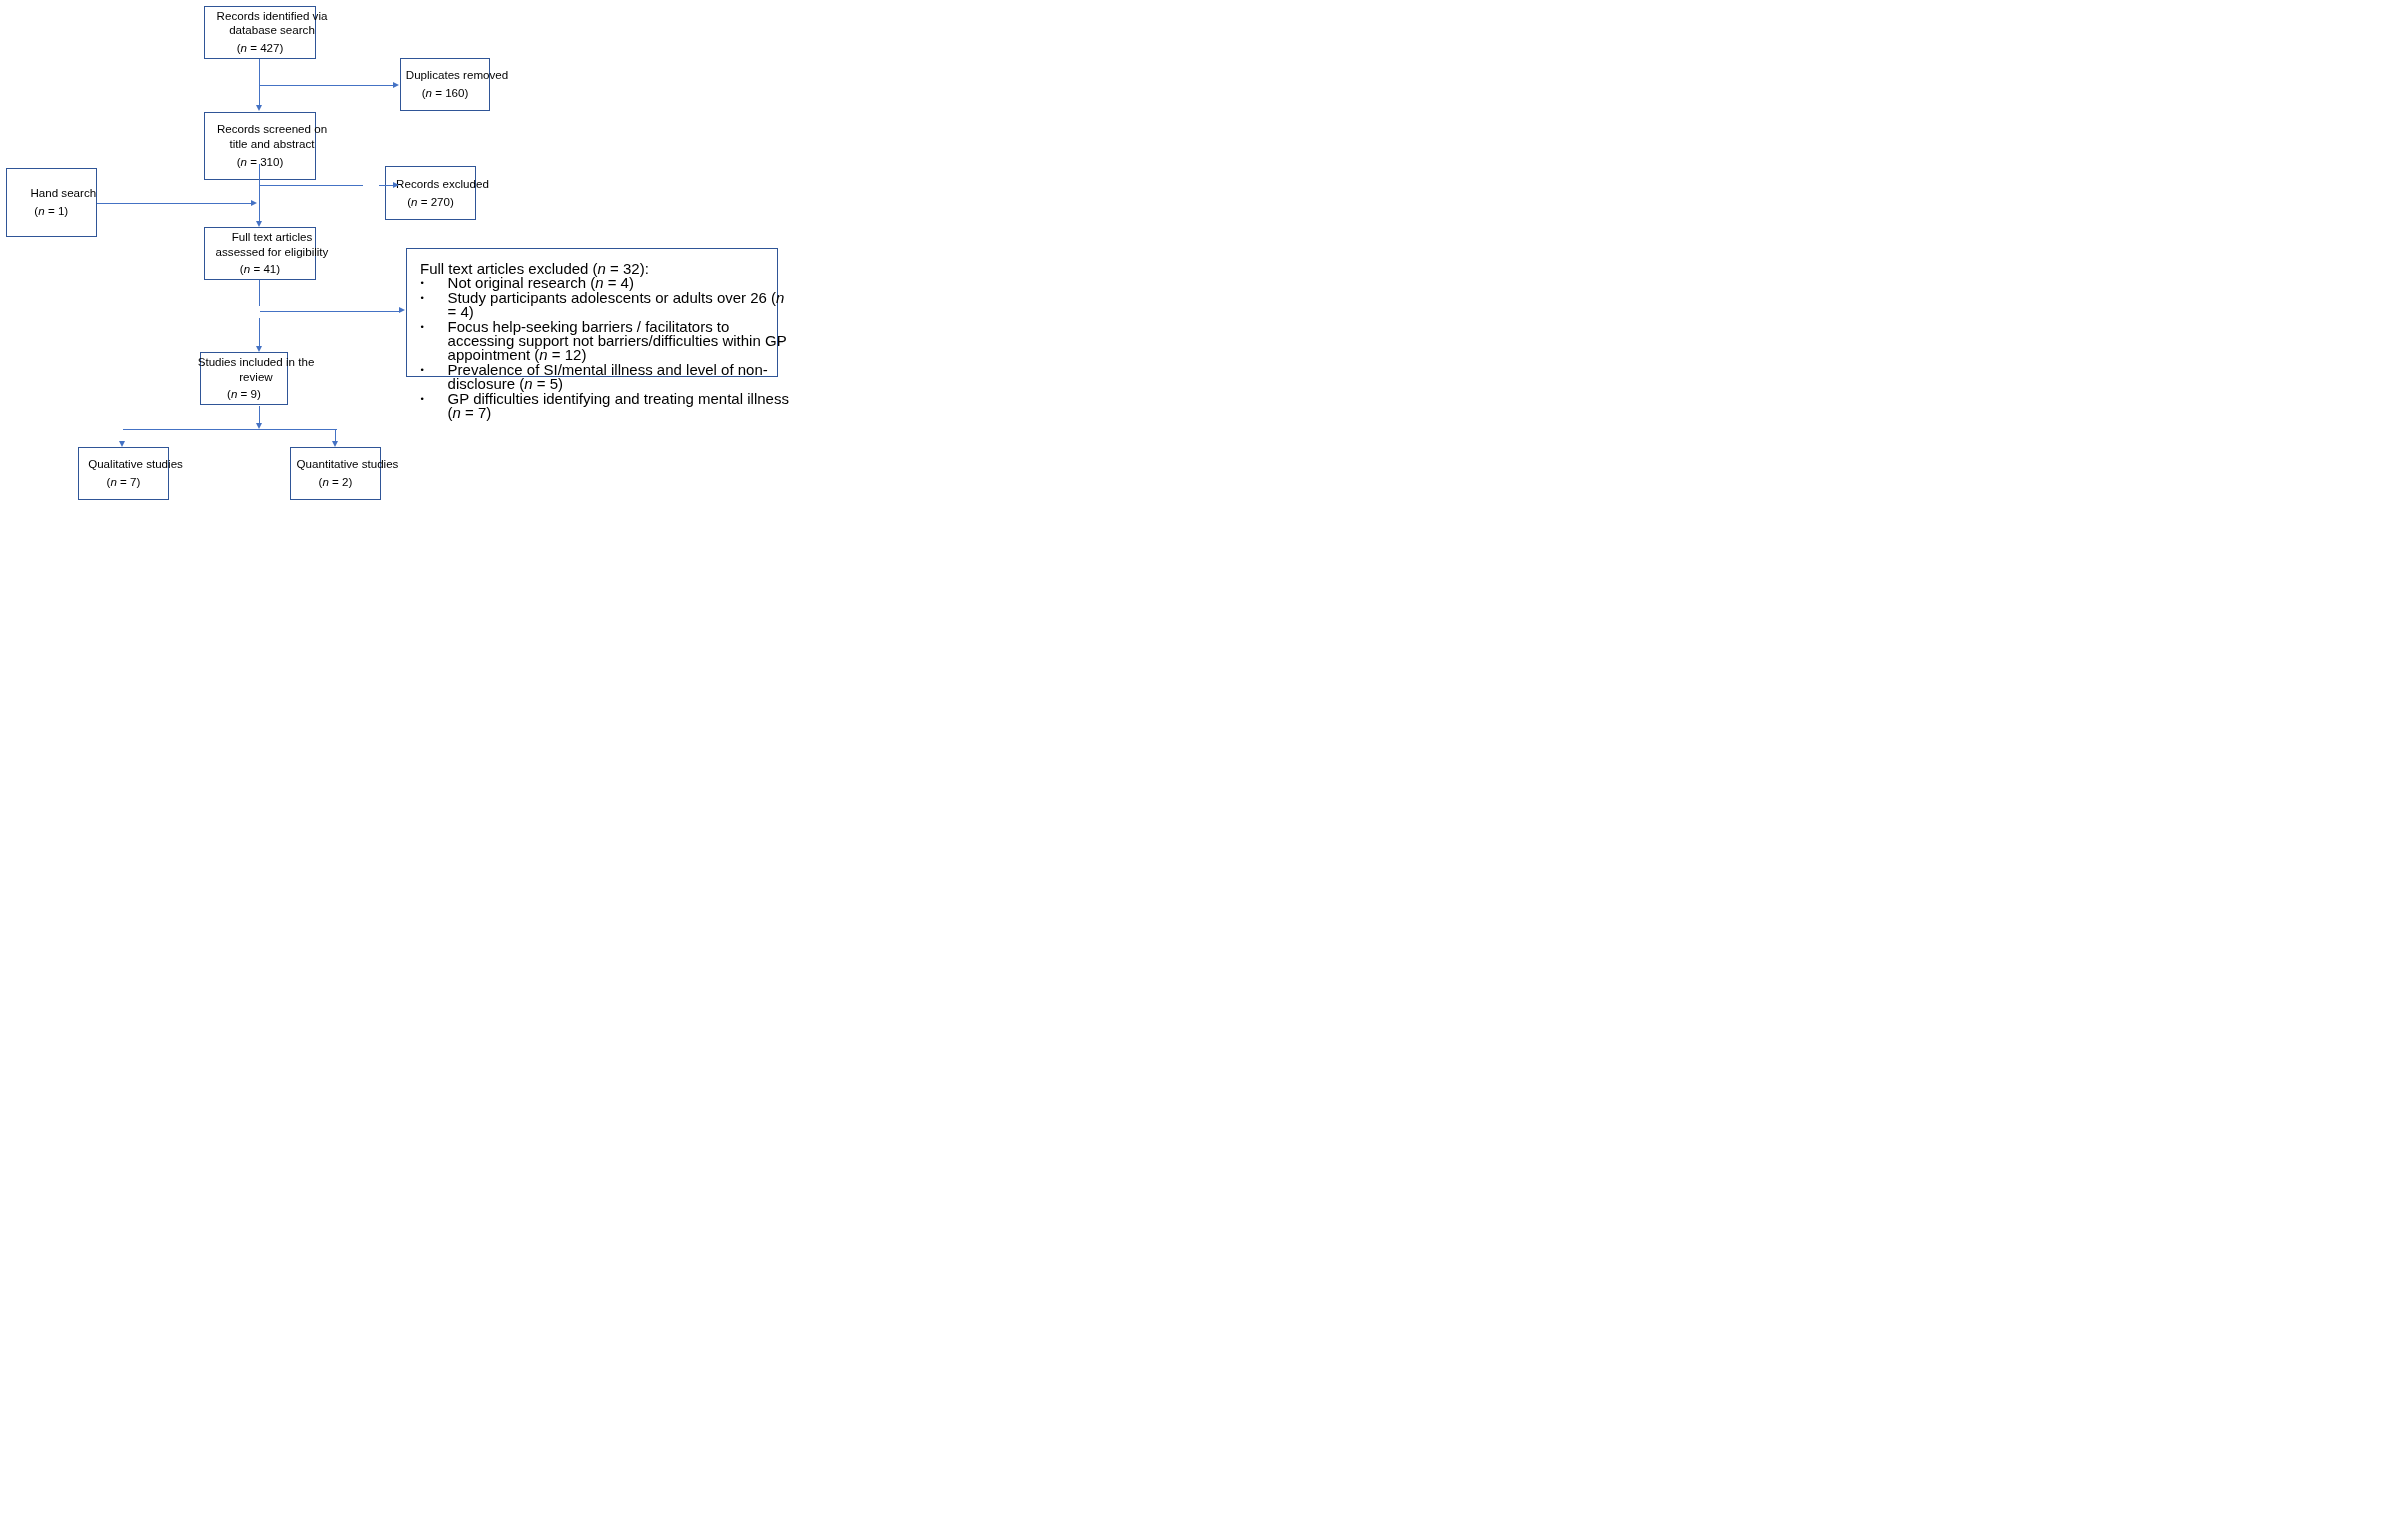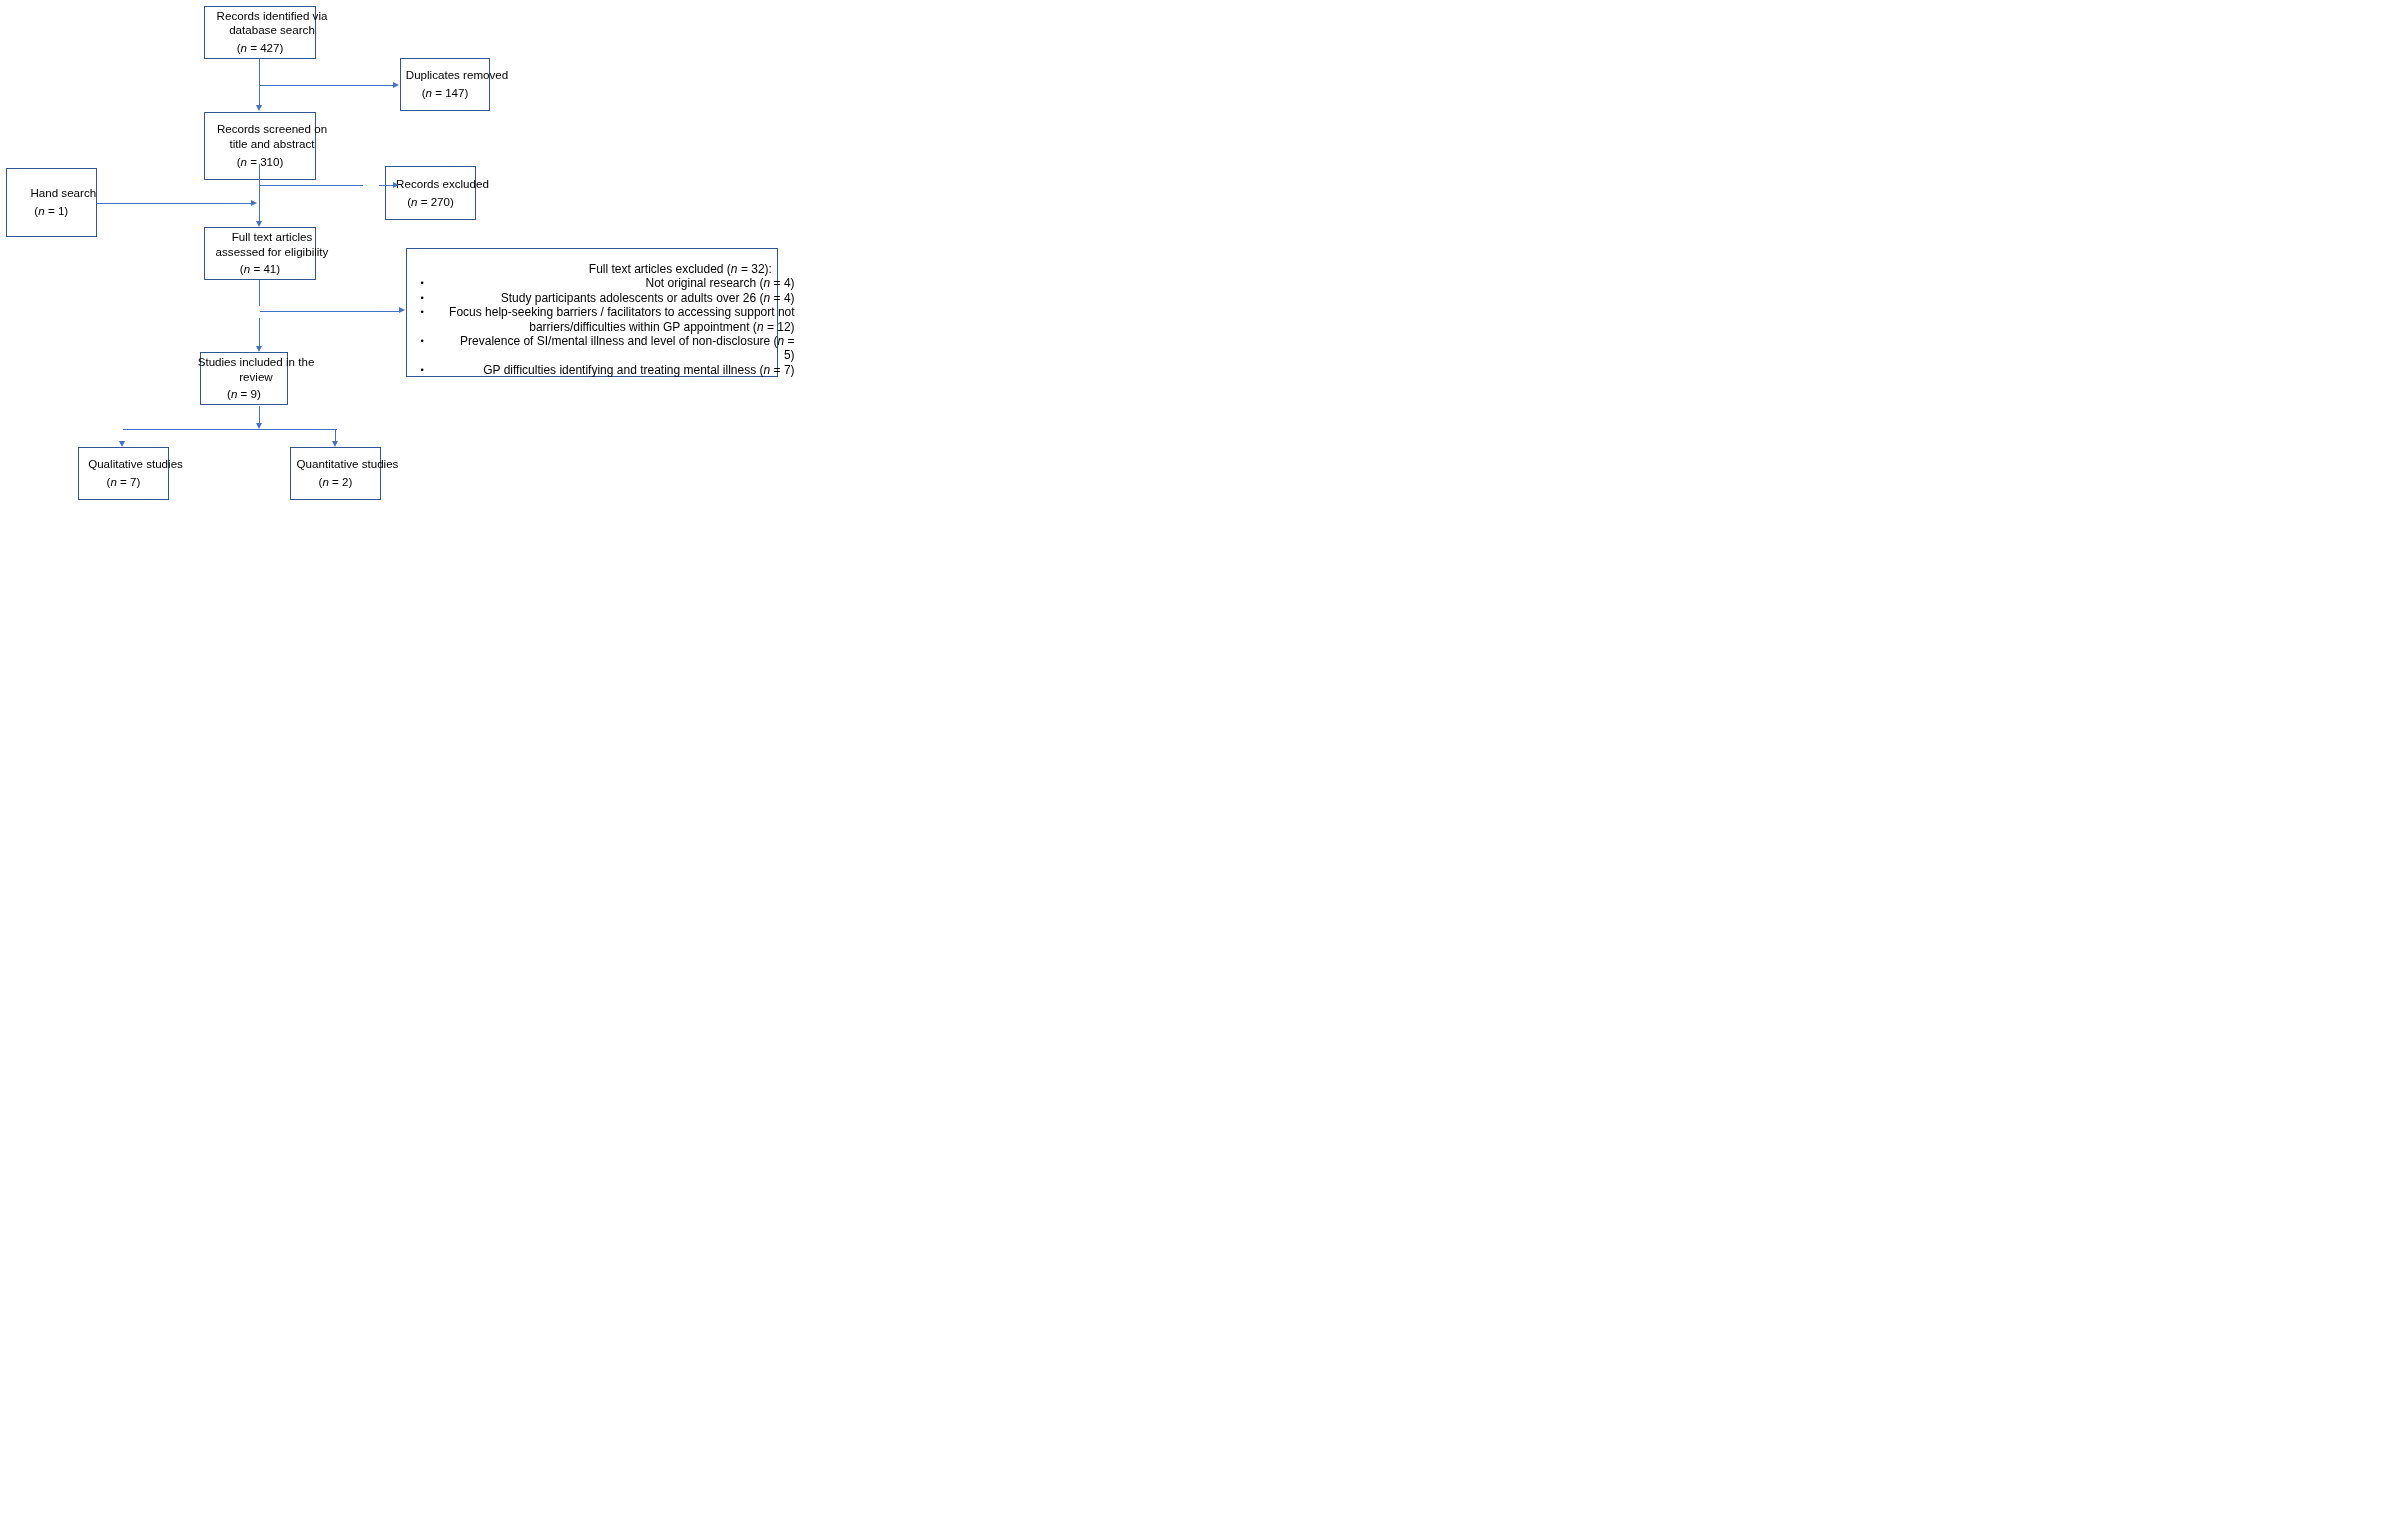--- a/index.html
+++ b/index.html
@@ -27,23 +27,23 @@
     font-size:11.6px;line-height:14.8px;
   }
   .box .bl{white-space:nowrap;margin-left:24px;}
   .count{margin-top:3px;white-space:nowrap;}
   .nv{font-style:italic;}
   .bigbox{
     position:absolute;
     background:#ffffff;
     border:1.2px solid var(--box-border);
     box-sizing:border-box;
-    font-size:12px;line-height:14.4px;
+    font-size:15px;line-height:14.4px;
     padding:13px 5.1px 0 13px;
-    text-align:right;
+    text-align:left;
   }
   .bigbox ul{list-style:none;margin:0;padding:0 0 0 11.6px;}
   .bigbox li{position:relative;padding-left:16px;width:347px;}
   .bigbox li::before{
     content:"\2022";
     position:absolute;left:-11px;top:0;
     font-size:9.6px;
   }
   .vline{position:absolute;width:1px;background:var(--connector);}
   .hline{position:absolute;height:1px;background:var(--connector);}
@@ -66,21 +66,21 @@
 <div class="canvas">
 
   <div class="box" style="left:204px;top:5.8px;width:112px;height:53px">
     <div class="bl">Records identified via</div>
     <div class="bl">database search</div>
     <div class="count"><span>(</span><i class="nv">n</i><span> = 427)</span></div>
   </div>
 
   <div class="box" style="left:400px;top:58px;width:90px;height:53px">
     <div class="bl">Duplicates removed</div>
-    <div class="count"><span>(</span><i class="nv">n</i><span> = 147)</span></div>
+    <div class="count"><span>(</span><i class="nv">n</i><span> = 160)</span></div>
   </div>
 
   <div class="box" style="left:204px;top:112px;width:112px;height:68px">
     <div class="bl">Records screened on</div>
     <div class="bl">title and abstract</div>
     <div class="count"><span>(</span><i class="nv">n</i><span> = 310)</span></div>
   </div>
 
   <div class="box" style="left:5.8px;top:168px;width:91px;height:69px">
     <div class="bl">Hand search</div>

